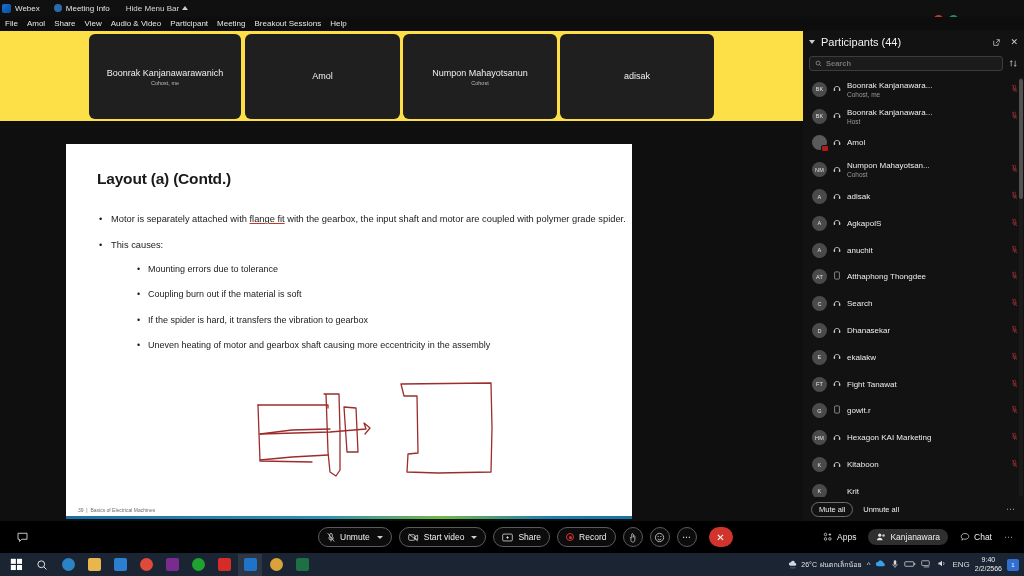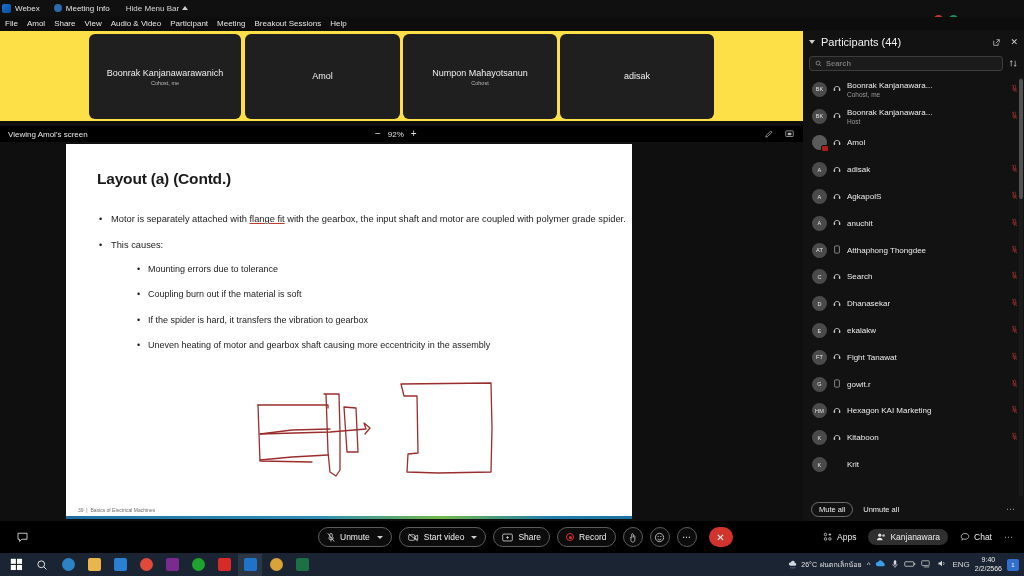--- a/index.html
+++ b/index.html
@@ -247,37 +247,20 @@
     <div class="thumb" style="left:403px;width:154px;">
       <span class="thumb-name">Numpon Mahayotsanun</span>
       <span class="thumb-role">Cohost</span>
     </div>
     <div class="thumb" style="left:560px;width:154px;">
       <span class="thumb-name">adisak</span>
       <span class="thumb-role"></span>
     </div>
   </div>
 
-  <div class="sharebar">
-    <span class="sb-title">Viewing Amol's screen</span>
-    <span class="sb-zoom">
-      <span class="zb">−</span>
-      <span>92%</span>
-      <span class="zb">+</span>
-    </span>
-    <span class="sb-icons">
-      <svg class="sb-ic" viewBox="0 0 16 16">
-          <path d="M2 13l1-3 7-7 2 2-7 7-3 1z" fill="none" stroke="#d8d8d8" stroke-width="1.2"></path>
-        </svg>
-      <svg class="sb-ic" viewBox="0 0 16 16">
-          <rect x="2" y="3" width="12" height="9" rx="1" fill="none" stroke="#d8d8d8" stroke-width="1.2"></rect>
-          <rect x="5" y="6" width="6" height="4" fill="#d8d8d8"></rect>
-        </svg>
-    </span>
-  </div>
 
   <div class="slide">
     <div class="slide-title">Layout (a) (Contd.)</div>
     <div class="bullets">
       <div class="b1">
         <span class="dot">•</span>
         <span><span>Motor is separately attached with </span><u>flange fit</u><span> with the gearbox, the input shaft and motor are coupled with polymer grade spider.</span></span>
       </div>
       <div class="b1" style="margin-top:12px">
         <span class="dot">•</span>
@@ -395,20 +378,37 @@
           <span class="dev-ic"><svg width="8" height="8" viewBox="0 0 12 12">
               <path d="M2 7.5a4 4 0 1 1 8 0" fill="none" stroke="#cfcfcf" stroke-width="1.1"></path>
               <rect x="1" y="6.5" width="2.2" height="4" rx="1" fill="#cfcfcf"></rect>
               <rect x="8.8" y="6.5" width="2.2" height="4" rx="1" fill="#cfcfcf"></rect>
             </svg></span>
           <div class="pname-wrap">
             <div class="pname">Amol</div>
           </div>
         </div>
         <div class="prow">
+          <div class="avatar">NM</div>
+          <span class="dev-ic"><svg width="8" height="8" viewBox="0 0 12 12">
+              <path d="M2 7.5a4 4 0 1 1 8 0" fill="none" stroke="#cfcfcf" stroke-width="1.1"></path>
+              <rect x="1" y="6.5" width="2.2" height="4" rx="1" fill="#cfcfcf"></rect>
+              <rect x="8.8" y="6.5" width="2.2" height="4" rx="1" fill="#cfcfcf"></rect>
+            </svg></span>
+          <div class="pname-wrap">
+            <div class="pname">Numpon Mahayotsan...</div>
+            <div class="prole">Cohost</div>
+          </div>
+          <span class="mute-ic"><svg width="7" height="9" viewBox="0 0 12 16">
+              <rect x="4" y="2" width="4" height="7" rx="2" fill="none" stroke="#a33" stroke-width="1.1"></rect>
+              <path d="M2.5 8a3.5 3.5 0 0 0 7 0M6 11.5V14" fill="none" stroke="#a33" stroke-width="1.1"></path>
+              <path d="M1.5 1.5L10.5 14.5" stroke="#a33" stroke-width="1.1"></path>
+            </svg></span>
+        </div>
+        <div class="prow">
           <div class="avatar">A</div>
           <span class="dev-ic"><svg width="8" height="8" viewBox="0 0 12 12">
               <path d="M2 7.5a4 4 0 1 1 8 0" fill="none" stroke="#cfcfcf" stroke-width="1.1"></path>
               <rect x="1" y="6.5" width="2.2" height="4" rx="1" fill="#cfcfcf"></rect>
               <rect x="8.8" y="6.5" width="2.2" height="4" rx="1" fill="#cfcfcf"></rect>
             </svg></span>
           <div class="pname-wrap">
             <div class="pname">adisak</div>
           </div>
           <span class="mute-ic"><svg width="7" height="9" viewBox="0 0 12 16">

